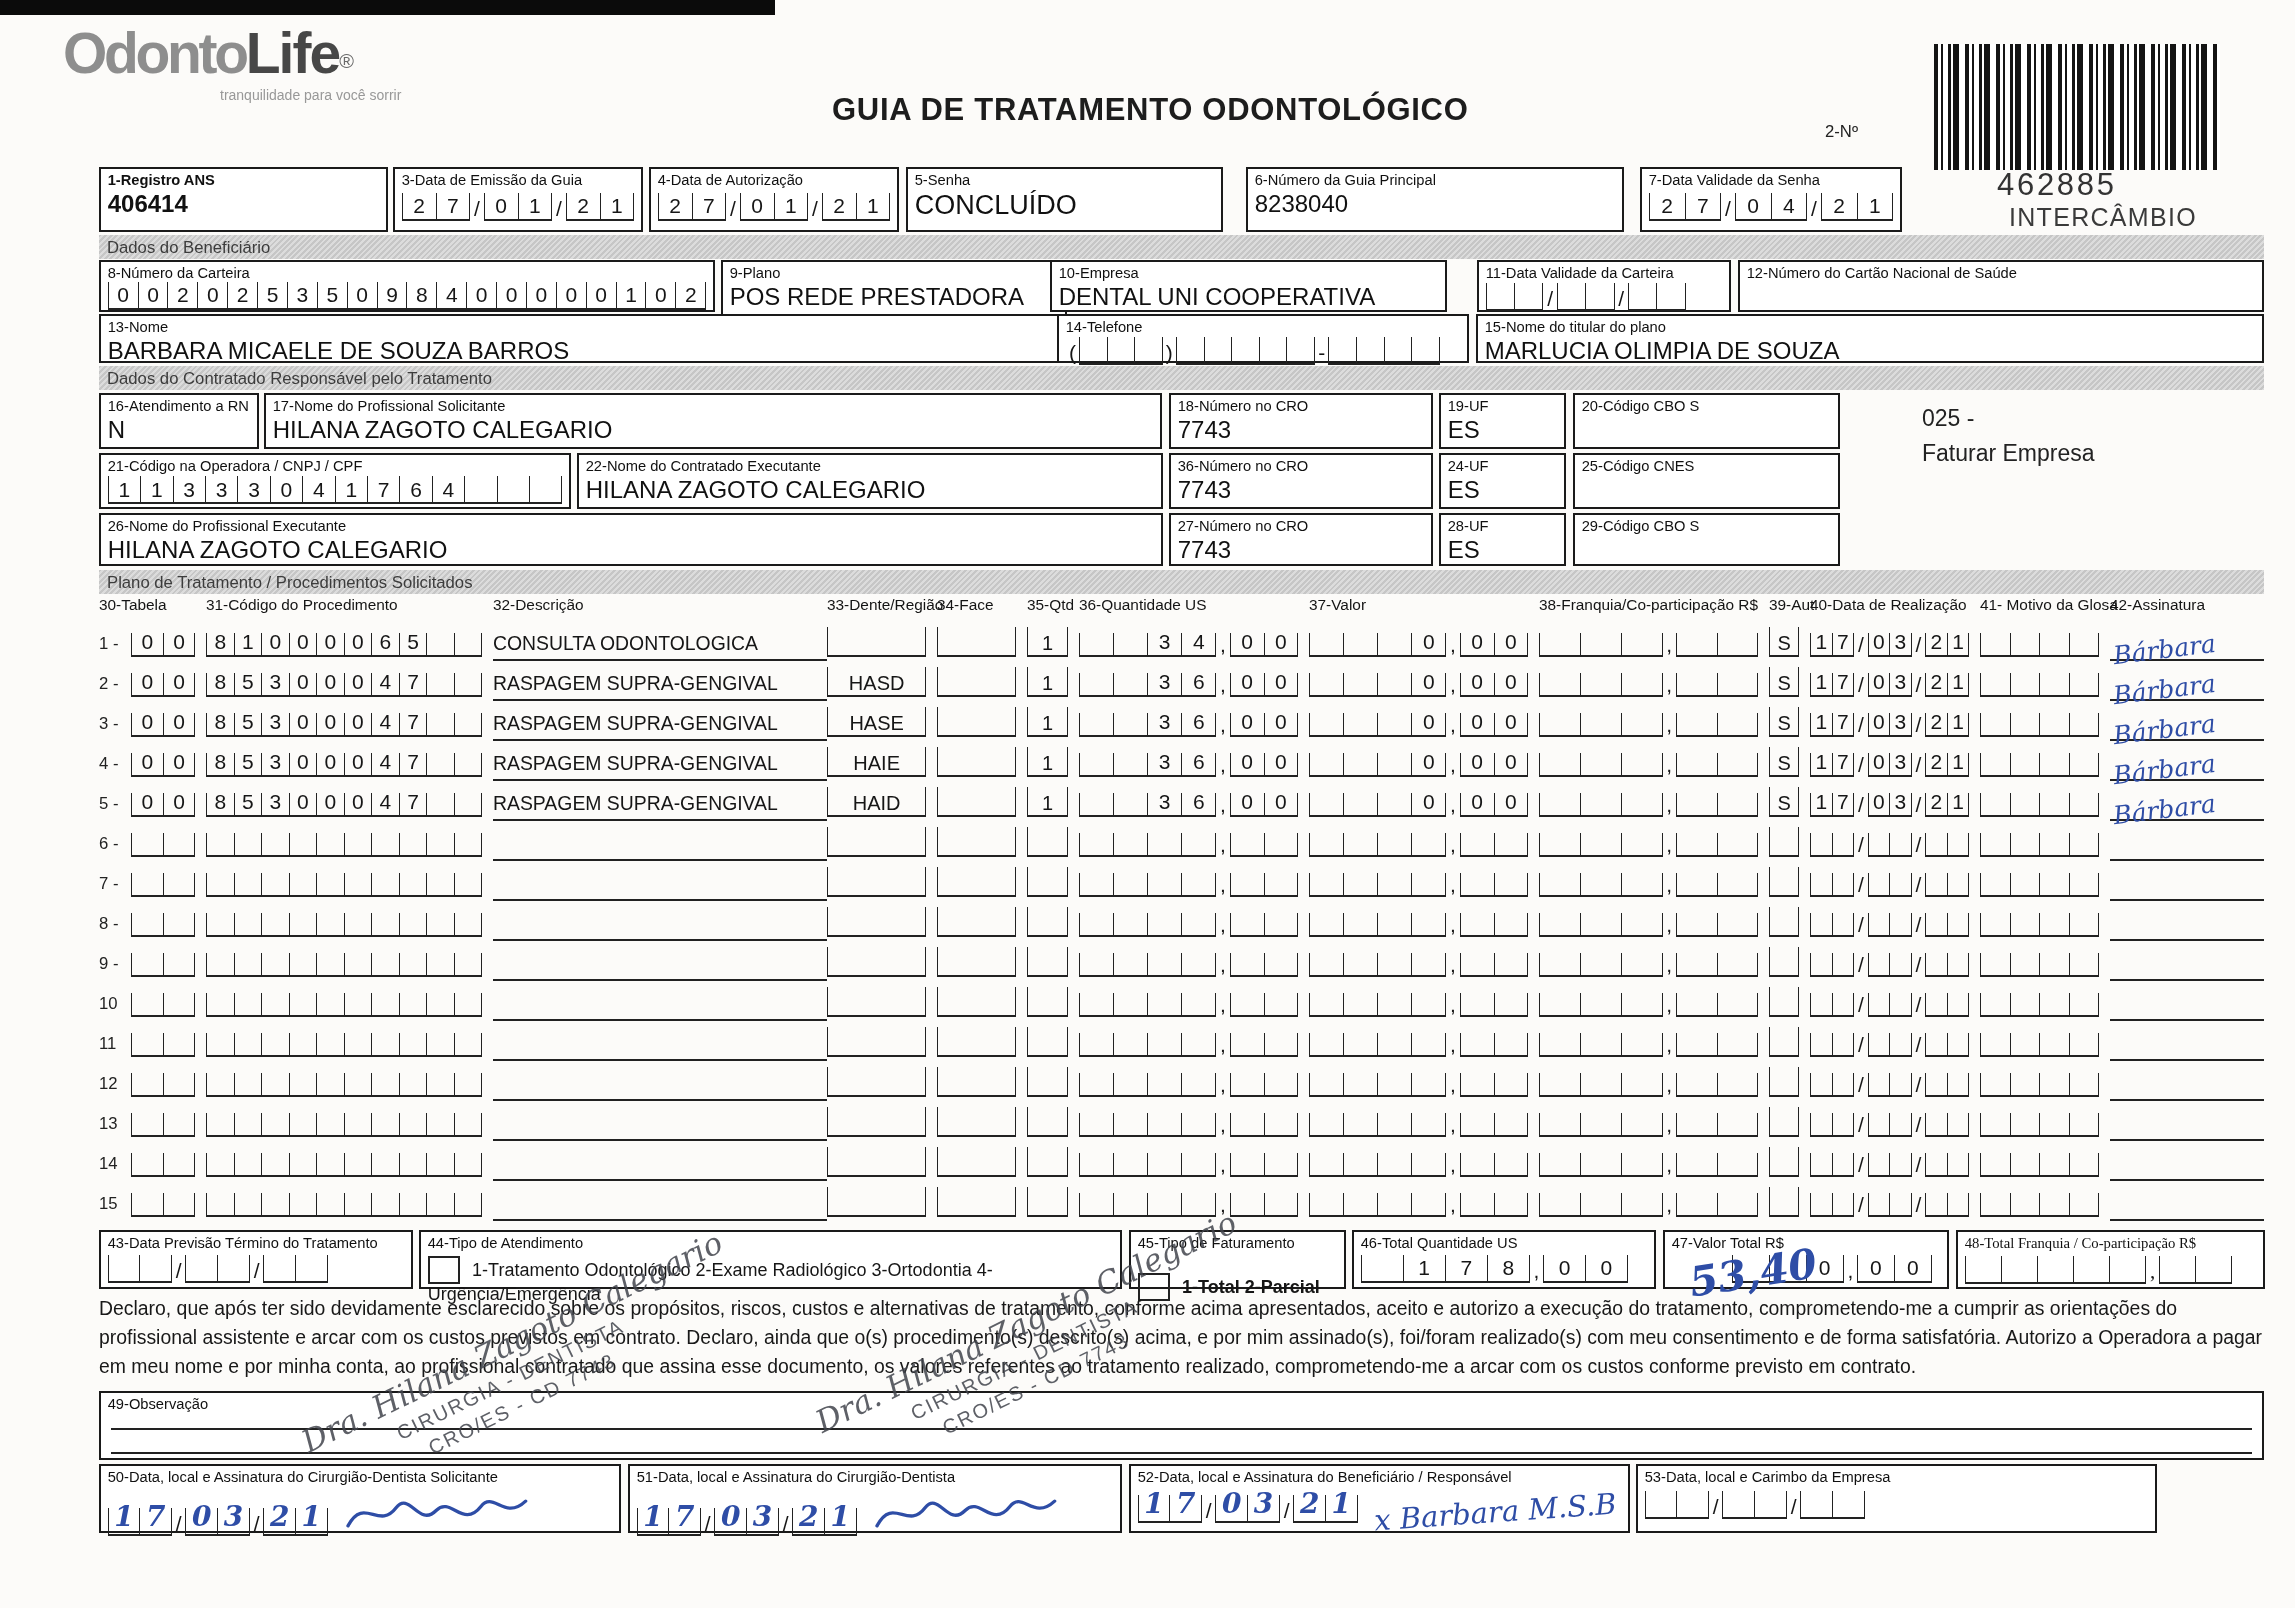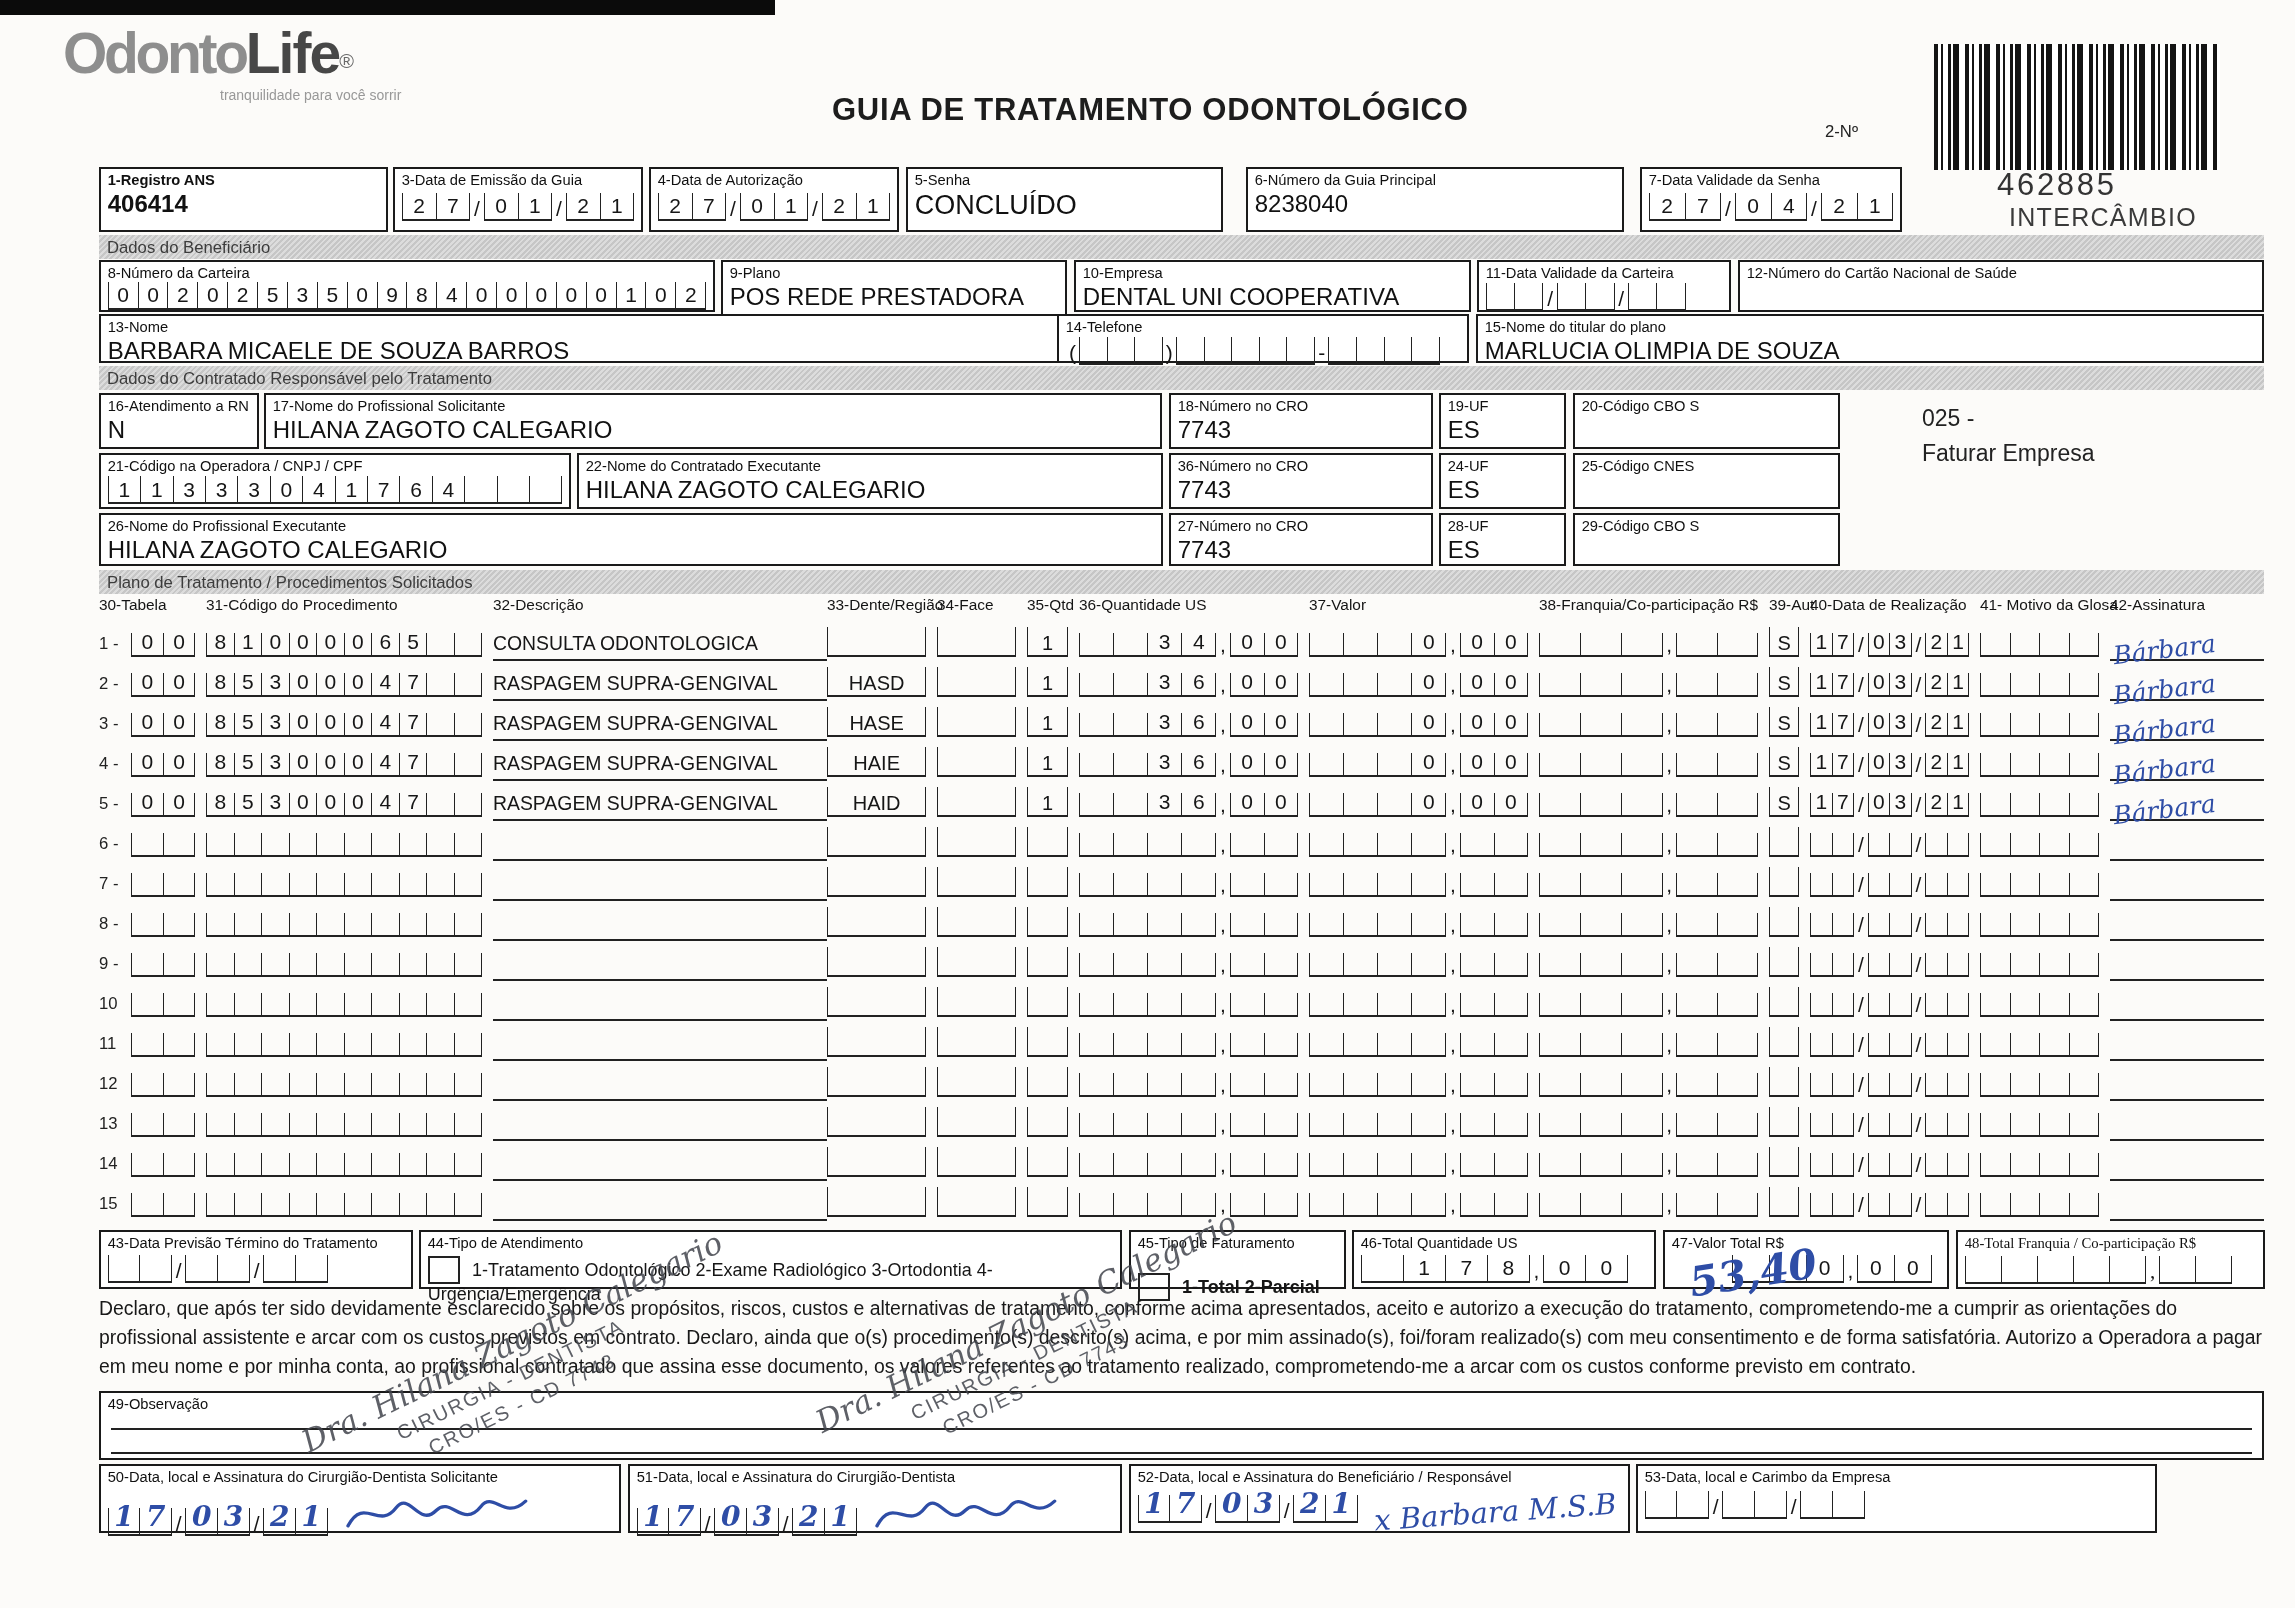--- a/index.html
+++ b/index.html
@@ -168,21 +168,21 @@
           <span class="cc">1</span>
           <span class="cc">0</span>
           <span class="cc">2</span>
         </span>
       </div>
   </div>
   <div class="fbox" style="left:721px;top:260px;width:346px;height:68px;">
     <div class="flb">9-Plano</div>
     <div class="fvl">POS REDE PRESTADORA</div>
   </div>
-  <div class="fbox" style="left:1074px;top:260px;width:397px;height:52px;">
+  <div class="fbox" style="left:1050px;top:260px;width:397px;height:52px;">
     <div class="flb">10-Empresa</div>
     <div class="fvl">DENTAL UNI  COOPERATIVA</div>
   </div>
   <div class="fbox" style="left:1477px;top:260px;width:254px;height:52px;">
     <div class="flb">11-Data Validade da Carteira</div>
     <div class="comb" style="margin-top:2.7px;width:200px;">
         <span class="cgroup" style="flex: 2 1 0%;">
           <span class="cc">&nbsp;</span>
           <span class="cc">&nbsp;</span>
         </span>

